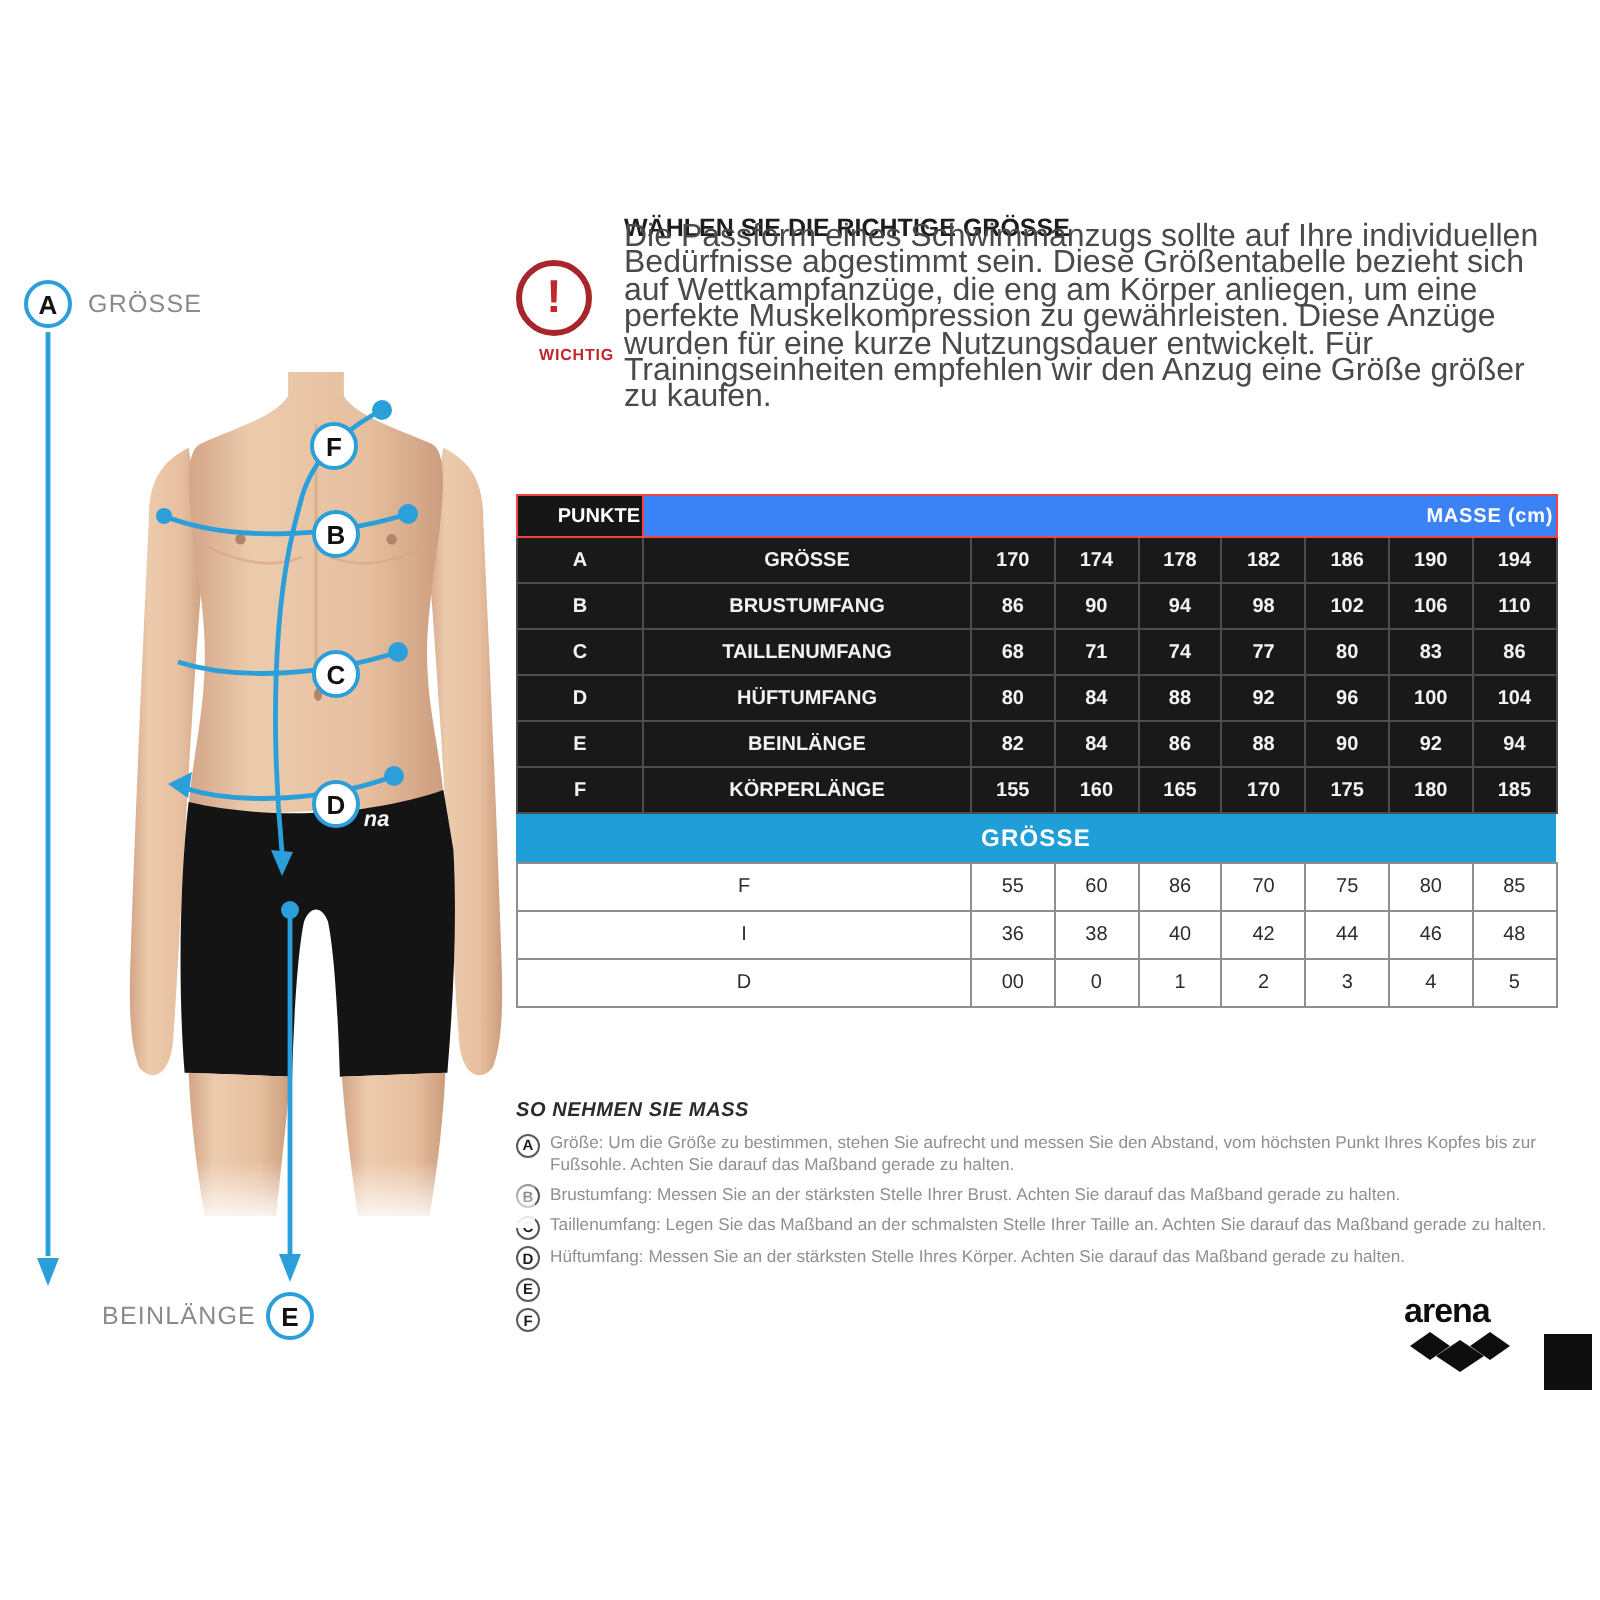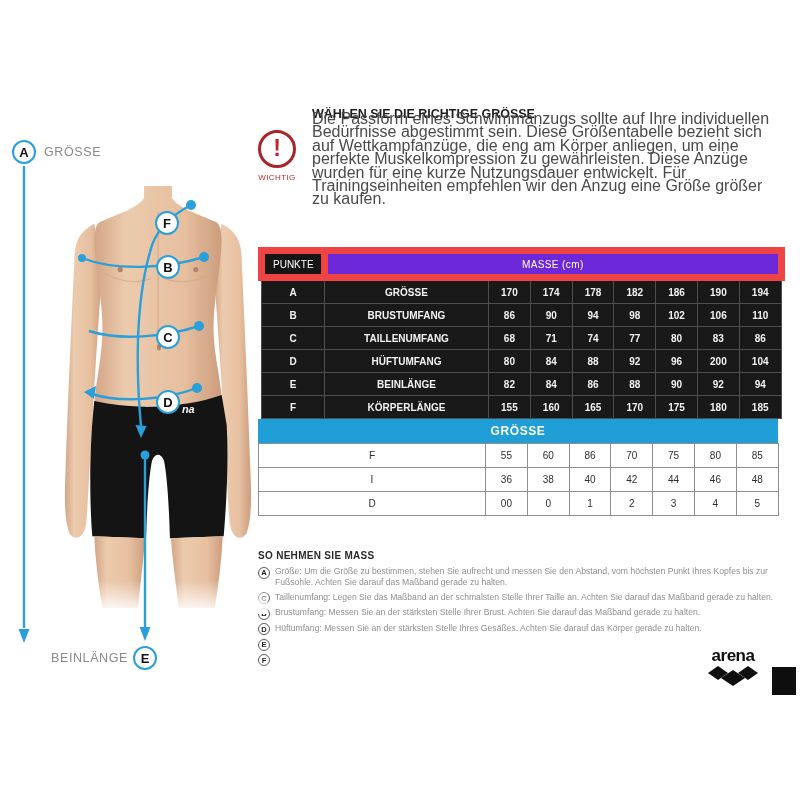--- a/index.html
+++ b/index.html
@@ -11,51 +11,51 @@
   #overlay-svg{position:absolute;left:0;top:0;width:800px;height:800px;z-index:2;pointer-events:none;}
   .point-circle{position:absolute;width:24px;height:24px;border-radius:50%;background:#fff;
     border:2.5px solid #2b9fd9;box-sizing:border-box;z-index:3;display:flex;align-items:center;
     justify-content:center;font-size:13px;font-weight:bold;color:#111;}
   .measure-label{position:absolute;color:#8a8a8a;font-size:12.5px;letter-spacing:0.6px;z-index:3;}
 
   
   .alert-circle{position:absolute;left:258px;top:130px;width:38px;height:38px;border-radius:50%;
     border:3px solid #a8262b;box-sizing:border-box;display:flex;align-items:center;justify-content:center;}
   .alert-bang{color:#c1272d;font-size:23px;font-weight:bold;line-height:1;margin-top:-2px;}
-  .alert-caption{position:absolute;left:247px;top:173px;width:60px;text-align:center;color:#c1272d;
-    font-size:8px;font-weight:normal;letter-spacing:0.4px;}
+  .alert-caption{position:absolute;left:247px;top:173px;width:60px;text-align:right;color:#c1272d;
+    font-size:8px;font-weight:bold;letter-spacing:0.4px;}
   .notice-title{position:absolute;left:312px;top:107px;font-size:12.5px;font-weight:bold;color:#1d1d1d;}
   .notice-body{position:absolute;left:312px;top:112px;width:468px;font-size:16px;color:#4a4a4a;
     line-height:13.4px;}
 
   
   #table-block{position:absolute;left:258px;top:247px;width:520px;z-index:1;}
   table.sz{border-collapse:collapse;table-layout:fixed;width:520px;}
   col.c-point{width:63px;} col.c-name{width:164px;} col.c-val{width:41.8px;}
-  #measure-table th{height:18px;font-size:10px;font-weight:normal;color:#fff;border:7px solid #ef4444;}
+  #measure-table th{height:18px;font-size:10px;font-weight:bold;color:#fff;border:1px solid #ef4444;text-align:right;}
   th.point-head{background:#161616;text-align:left;padding-left:8px;}
-  th.masse-head{background:#6d28d9;text-align:center;letter-spacing:0.4px;margin-top:32px;}
+  th.masse-head{background:#3b82f6;text-align:center;letter-spacing:0.4px;margin-top:32px;}
   #measure-table td{height:22px;background:#191919;color:#f2f2f2;font-size:10px;font-weight:bold;
     text-align:center;border:1px solid #4d4d4d;padding:0;}
   #size-band{width:520px;height:24px;background:#1f9ed8;color:#fff;font-size:12px;font-weight:bold;
     letter-spacing:0.6px;display:flex;align-items:center;justify-content:center;box-sizing:border-box;}
   #size-table td{height:23px;background:#fff;color:#2e2e2e;font-size:10px;text-align:center;
     border:1px solid #8e8e8e;padding:0;}
 
   
   #instructions{position:absolute;left:258px;top:550px;width:528px;}
-  .instr-heading{font-size:10px;font-weight:bold;color:#2b2b2b;letter-spacing:0.3px;margin-bottom:5px;}
+  .instr-heading{font-size:10px;font-weight:bold;color:#2b2b2b;letter-spacing:0.3px;margin-bottom:5px;font-style:italic;}
   .instr-item{display:flex;align-items:flex-start;margin-bottom:3px;}
   .instr-letter{flex:0 0 12px;width:12px;height:12px;border:1.2px solid #5a5a5a;border-radius:50%;
     box-sizing:border-box;font-size:7.5px;font-weight:bold;color:#1c1c1c;display:flex;align-items:center;
     justify-content:center;margin-right:5px;margin-top:0.5px;background:#fff;}
   .instr-text{font-size:8.6px;color:#8f8f8f;line-height:11.4px;white-space:pre-line;}
 
   
-  #brand{position:absolute;left:702px;top:648px;width:62px;text-align:center;z-index:1;}
+  #brand{position:absolute;left:702px;top:648px;width:62px;text-align:left;z-index:1;}
   .brand-word{font-size:17px;font-weight:bold;color:#0e0e0e;letter-spacing:-0.5px;line-height:16px;}
   #corner-square{position:absolute;left:772px;top:667px;width:24px;height:28px;background:#0e0e0e;}
 </style>
 </head>
 <body>
 
 <div id="stage">
 
   <svg id="model-svg" viewBox="0 0 220 430" xmlns="http://www.w3.org/2000/svg">
     <defs>
@@ -186,21 +186,21 @@
             <td>86</td>
           </tr>
           <tr>
             <td>D</td>
             <td>HÜFTUMFANG</td>
             <td>80</td>
             <td>84</td>
             <td>88</td>
             <td>92</td>
             <td>96</td>
-            <td>200</td>
+            <td>100</td>
             <td>104</td>
           </tr>
           <tr>
             <td>E</td>
             <td>BEINLÄNGE</td>
             <td>82</td>
             <td>84</td>
             <td>86</td>
             <td>88</td>
             <td>90</td>
@@ -271,30 +271,30 @@
   </div>
 
   <div id="instructions">
     <div class="instr-heading">SO NEHMEN SIE MASS</div>
     <div>
         <div class="instr-item">
           <span class="instr-letter">A</span>
           <span class="instr-text">Größe: Um die Größe zu bestimmen, stehen Sie aufrecht und messen Sie den Abstand, vom höchsten Punkt Ihres Kopfes bis zur Fußsohle. Achten Sie darauf das Maßband gerade zu halten.</span>
         </div>
         <div class="instr-item">
+          <span class="instr-letter">B</span>
+          <span class="instr-text">Brustumfang: Messen Sie an der stärksten Stelle Ihrer Brust. Achten Sie darauf das Maßband gerade zu halten.</span>
+        </div>
+        <div class="instr-item">
           <span class="instr-letter">C</span>
           <span class="instr-text">Taillenumfang: Legen Sie das Maßband an der schmalsten Stelle Ihrer Taille an. Achten Sie darauf das Maßband gerade zu halten.</span>
         </div>
         <div class="instr-item">
-          <span class="instr-letter">B</span>
-          <span class="instr-text">Brustumfang: Messen Sie an der stärksten Stelle Ihrer Brust. Achten Sie darauf das Maßband gerade zu halten.</span>
-        </div>
-        <div class="instr-item">
           <span class="instr-letter">D</span>
-          <span class="instr-text">Hüftumfang: Messen Sie an der stärksten Stelle Ihres Gesäßes. Achten Sie darauf das Körper gerade zu halten.</span>
+          <span class="instr-text">Hüftumfang: Messen Sie an der stärksten Stelle Ihres Körper. Achten Sie darauf das Maßband gerade zu halten.</span>
         </div>
         <div class="instr-item">
           <span class="instr-letter">E</span>
         </div>
         <div class="instr-item">
           <span class="instr-letter">F</span>
         </div>
       </div>
   </div>
 

